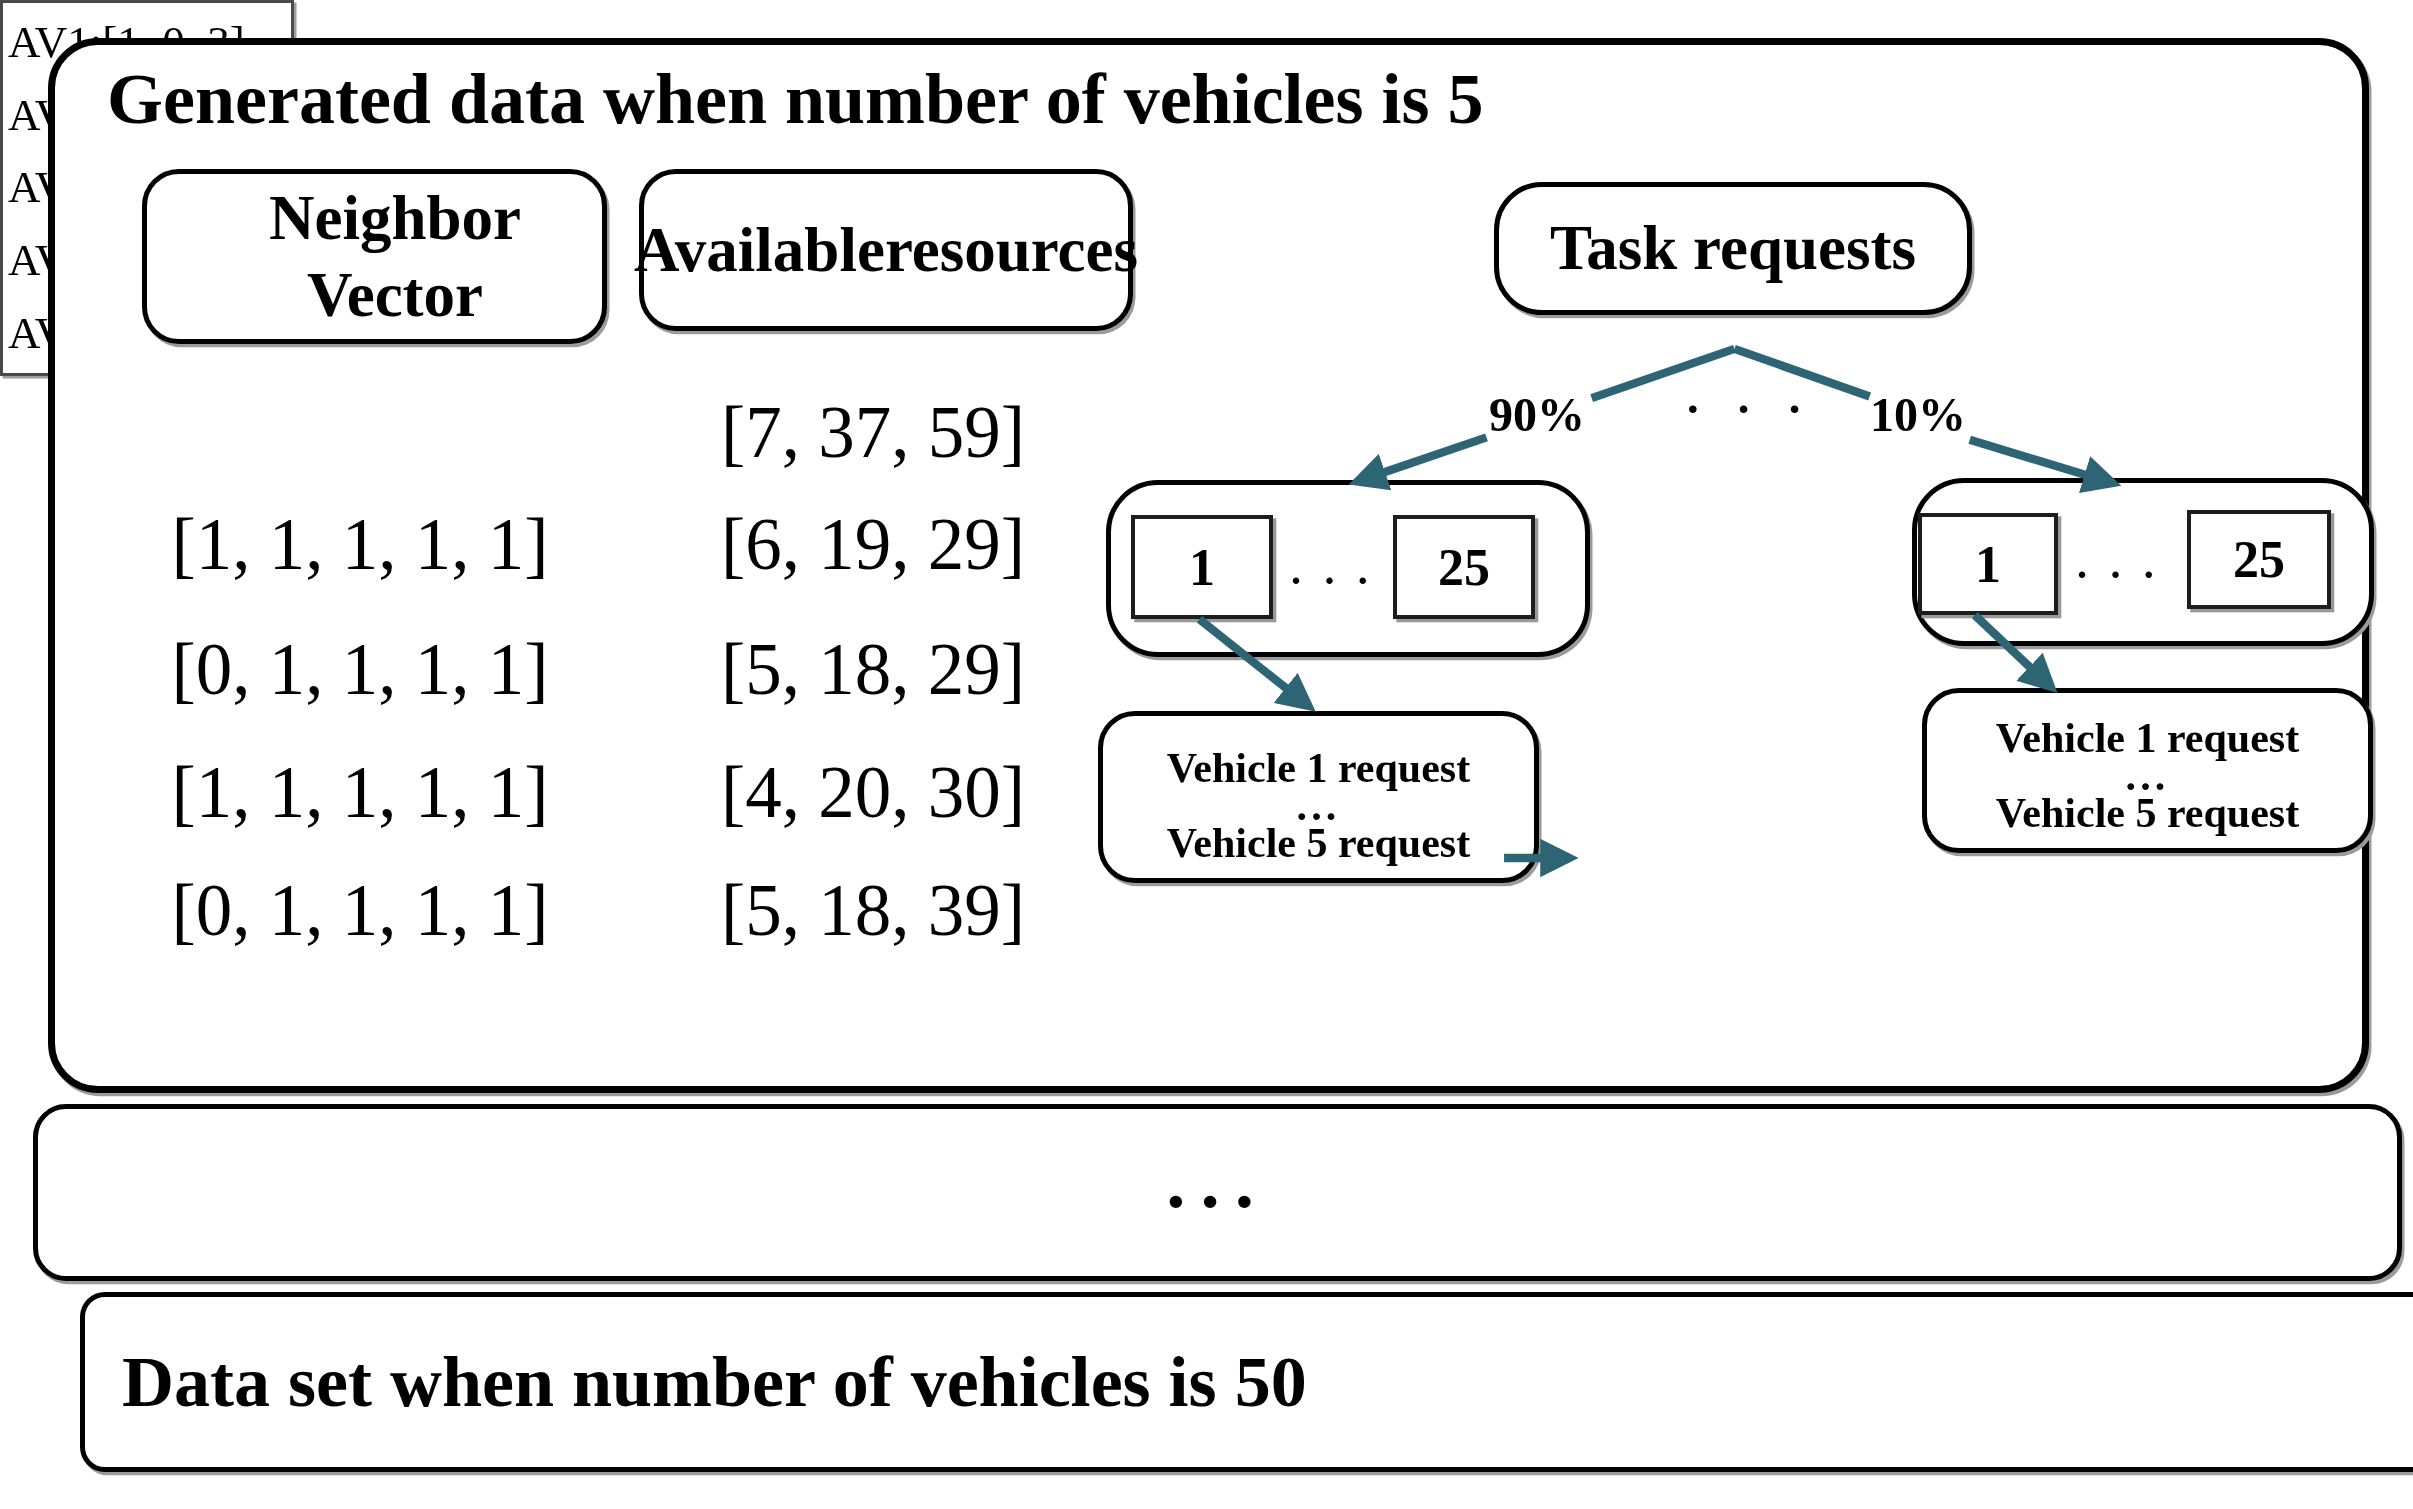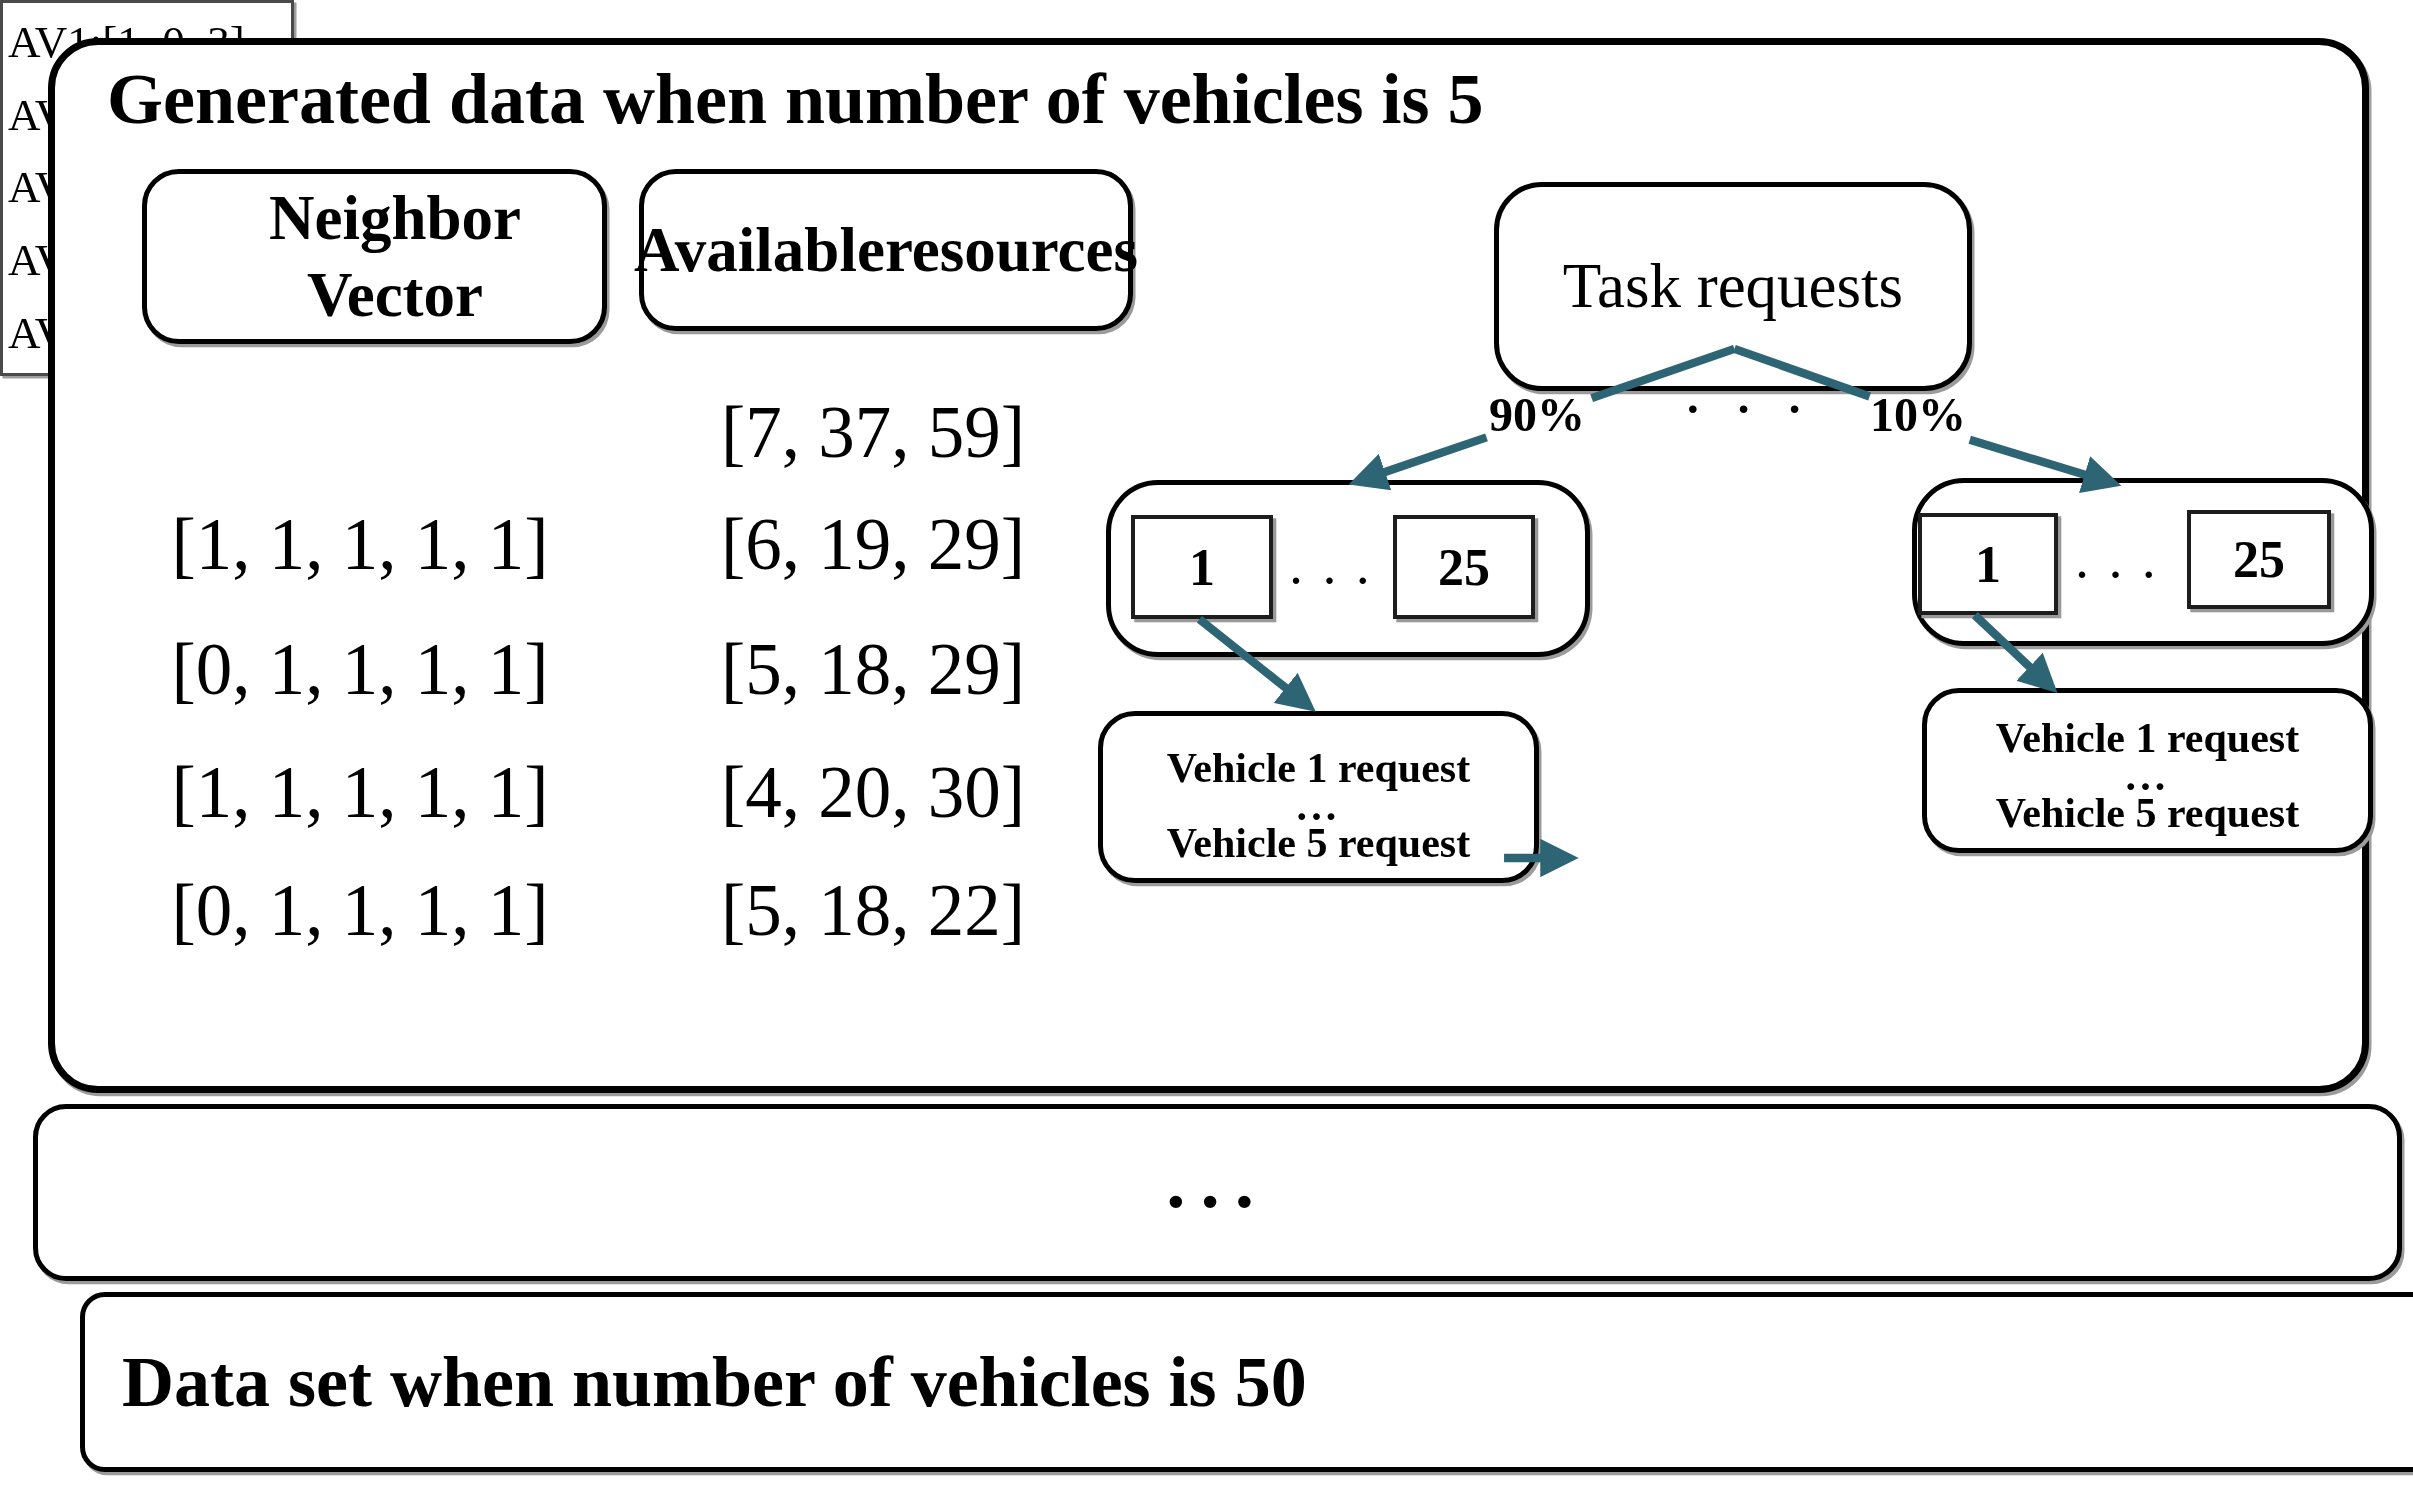--- a/index.html
+++ b/index.html
@@ -23,21 +23,21 @@
   #nv-box { left: 142px; top: 169px; width: 465px; height: 175px; border-radius: 37px; flex-direction: column; font-size: 63px; font-weight: bold; line-height: 77px; padding-left: 41px; }
   #ar-box { left: 639px; top: 169px; width: 494px; height: 162px; border-radius: 37px; font-size: 63px; font-weight: bold; line-height: 73px; }
 
   
   .vecrow { position: absolute; font-size: 73px; white-space: nowrap; transform: translateX(-50%); }
   .nvr { left: 360px; }
   .arr { left: 873px; }
   .rowy0 { top: 391px; } .rowy1 { top: 503px; } .rowy2 { top: 628px; } .rowy3 { top: 751px; } .rowy4 { top: 869px; }
 
   
-  #task-box { left: 1494px; top: 182px; width: 478px; height: 209px; border-radius: 48px; font-size: 63px; font-weight: normal; }
+  #task-box { left: 1494px; top: 182px; width: 478px; height: 133px; border-radius: 48px; font-size: 63px; font-weight: bold; }
   #pct90 { left: 1489px; top: 387px; font-size: 48px; font-weight: bold; }
   #branch-dots { left: 1685px; top: 382px; font-size: 47px; font-weight: bold; letter-spacing: 11.7px; }
   #pct10 { left: 1870px; top: 387px; font-size: 48px; font-weight: bold; }
 
   
   .taskwin { border-width: 5px; border-radius: 52px; }
   #tw-left  { left: 1106px; top: 480px; width: 484px; height: 177px; }
   #tw-right { left: 1912px; top: 478px; width: 462px; height: 168px; }
   .taskcell { position: absolute; background: #fff; border: 4.2px solid #1d1d1d; box-shadow: 3.3px 3.3px 0 #999; display: flex; align-items: center; justify-content: center; font-size: 52px; font-weight: bold; }
   #tw-left-sq1  { left: 1131px; top: 515px; width: 142px; height: 104px; }
@@ -87,21 +87,21 @@
 
   <div class="vecrow nvr rowy1">[1, 1, 1, 1, 1]</div>
   <div class="vecrow nvr rowy2">[0, 1, 1, 1, 1]</div>
   <div class="vecrow nvr rowy3">[1, 1, 1, 1, 1]</div>
   <div class="vecrow nvr rowy4">[0, 1, 1, 1, 1]</div>
 
   <div class="vecrow arr rowy0">[7, 37, 59]</div>
   <div class="vecrow arr rowy1">[6, 19, 29]</div>
   <div class="vecrow arr rowy2">[5, 18, 29]</div>
   <div class="vecrow arr rowy3">[4, 20, 30]</div>
-  <div class="vecrow arr rowy4">[5, 18, 22]</div>
+  <div class="vecrow arr rowy4">[5, 18, 39]</div>
 
   <div id="task-box" class="rbox centerflex">
     <span>Task requests</span>
   </div>
   <div id="pct90" class="abs nowrap">90%</div>
   <div id="branch-dots" class="abs nowrap">· · ·</div>
   <div id="pct10" class="abs nowrap">10%</div>
 
   <div id="tw-left" class="rbox taskwin"></div>
   <div id="tw-left-sq1" class="taskcell">1</div>

